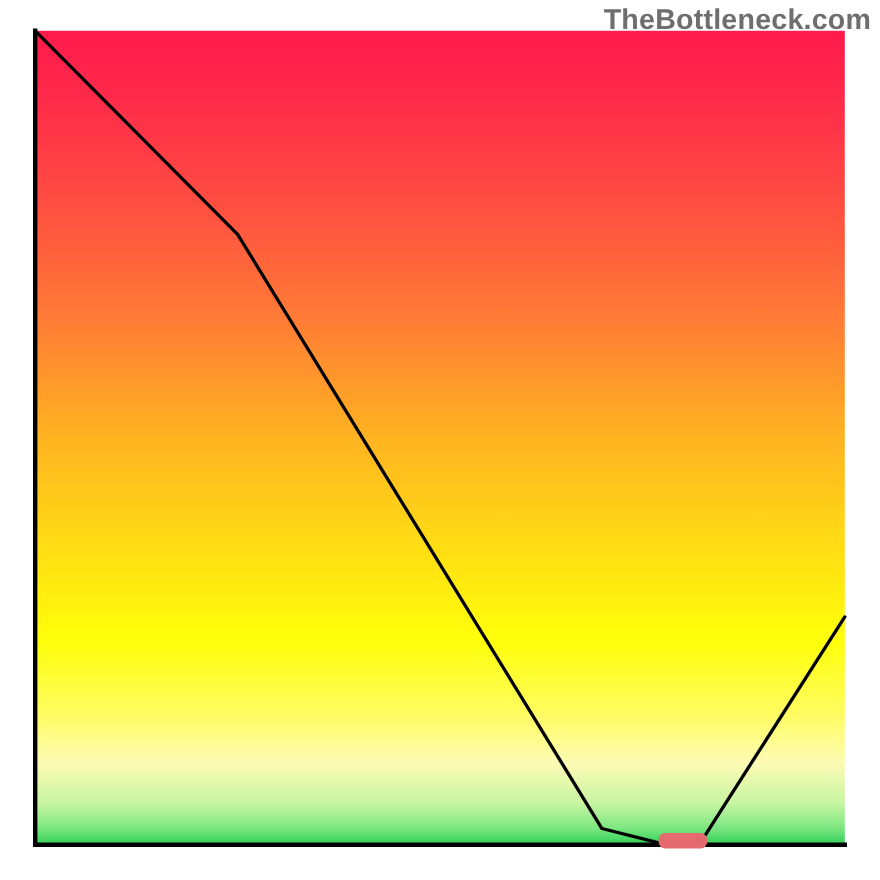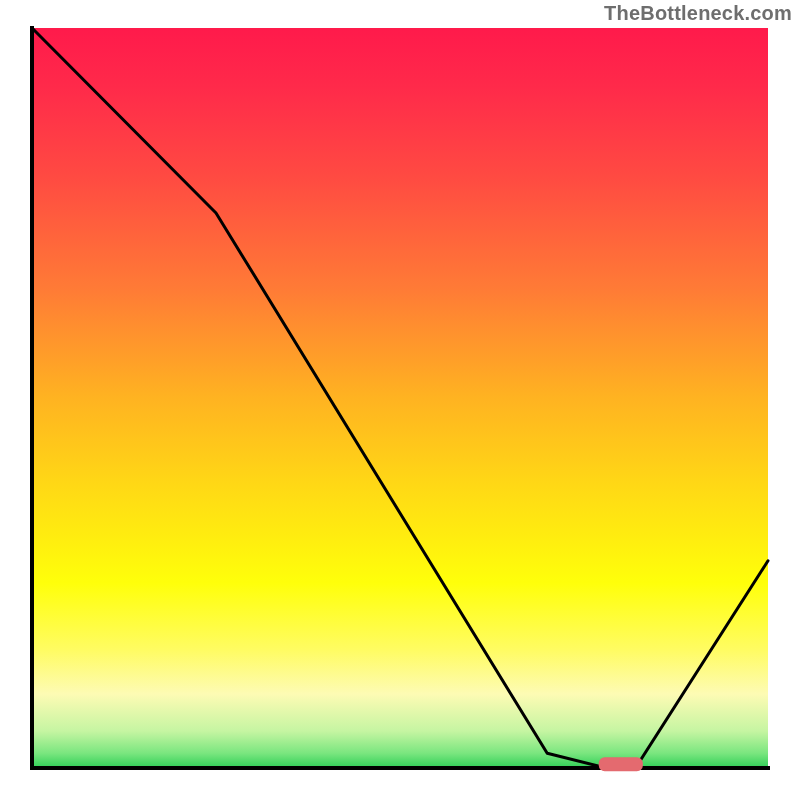--- a/index.html
+++ b/index.html
@@ -12,21 +12,21 @@
   }
   .container {
     position: relative;
     width: 800px;
     height: 800px;
   }
   .watermark {
     position: absolute;
     top: 2px;
     right: 8px;
-    font-size: 20px;
+    font-size: 26px;
     font-weight: 600;
     color: #6e6e6e;
     letter-spacing: 0.2px;
     z-index: 10;
   }
   svg {
     display: block;
   }
 </style>
 </head>

